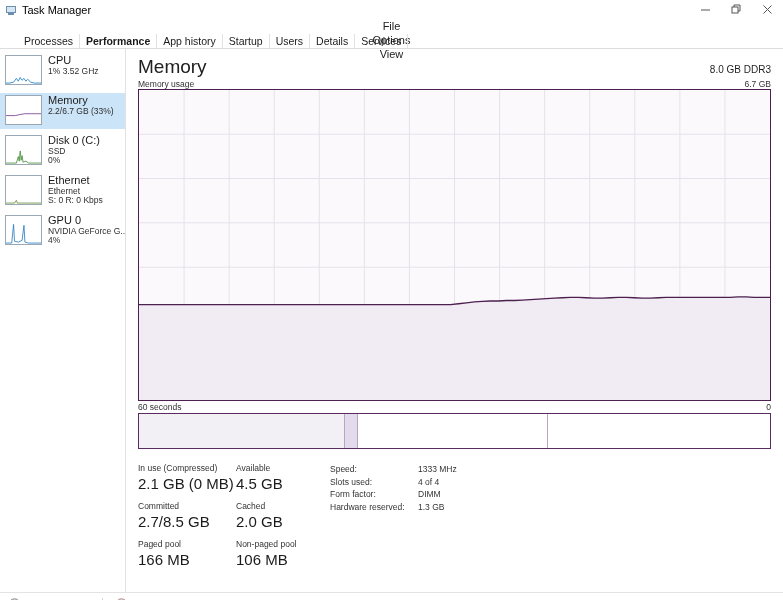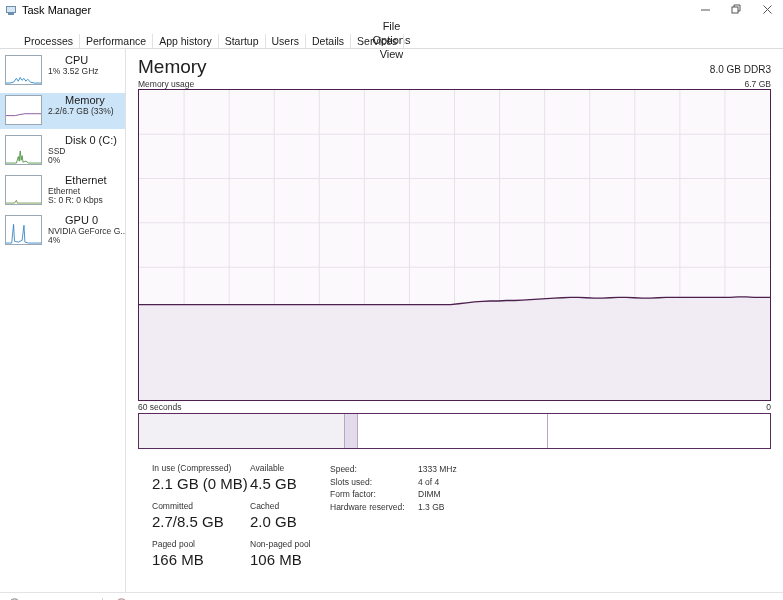--- a/index.html
+++ b/index.html
@@ -93,21 +93,21 @@
   .tab {
     font-size: 10.5px;
     color: #1a1a1a;
     padding: 0 6px;
     line-height: 14px;
     height: 14px;
     border-right: 1px solid #e2e2e2;
     white-space: nowrap;
   }
   .tab.active {
-    font-weight: normal;
+    font-weight: bold;
   }
 
   
   .main {
     display: flex;
     height: 543px;
     background: #ffffff;
   }
 
   
@@ -135,21 +135,21 @@
     background: #ffffff;
     border: 1px solid #9aa7b4;
     box-sizing: border-box;
     margin-right: 6px;
     flex: none;
     position: relative;
     overflow: hidden;
   }
   .side-thumb svg { display: block; width: 100%; height: 100%; }
   .side-text { line-height: 1.08; padding-top: 0px; overflow: hidden; }
-  .side-title { font-size: 11px; color: #1a1a1a; white-space: nowrap; margin-left: 17px; }
+  .side-title { font-size: 11px; color: #1a1a1a; white-space: nowrap; }
   .side-sub { font-size: 8.5px; color: #2e2e2e; white-space: nowrap; }
 
   
   .content {
     flex: 1;
     padding: 6px 12px 0 12px;
     box-sizing: border-box;
     position: relative;
   }
   .content-head {
@@ -214,21 +214,21 @@
     box-sizing: border-box;
   }
 
   
   .stats {
     display: flex;
     margin-top: 14px;
   }
   .stats-left { width: 192px; }
   .stat-group { margin-bottom: 8px; }
-  .stat-row { display: flex; margin-left: 14px; }
+  .stat-row { display: flex; }
   .stat-cell { }
   .stat-cell.c1 { width: 98px; }
   .stat-label {
     font-size: 8.5px;
     color: #333;
     line-height: 11px;
   }
   .stat-value {
     font-size: 15px;
     color: #1b1b1b;

